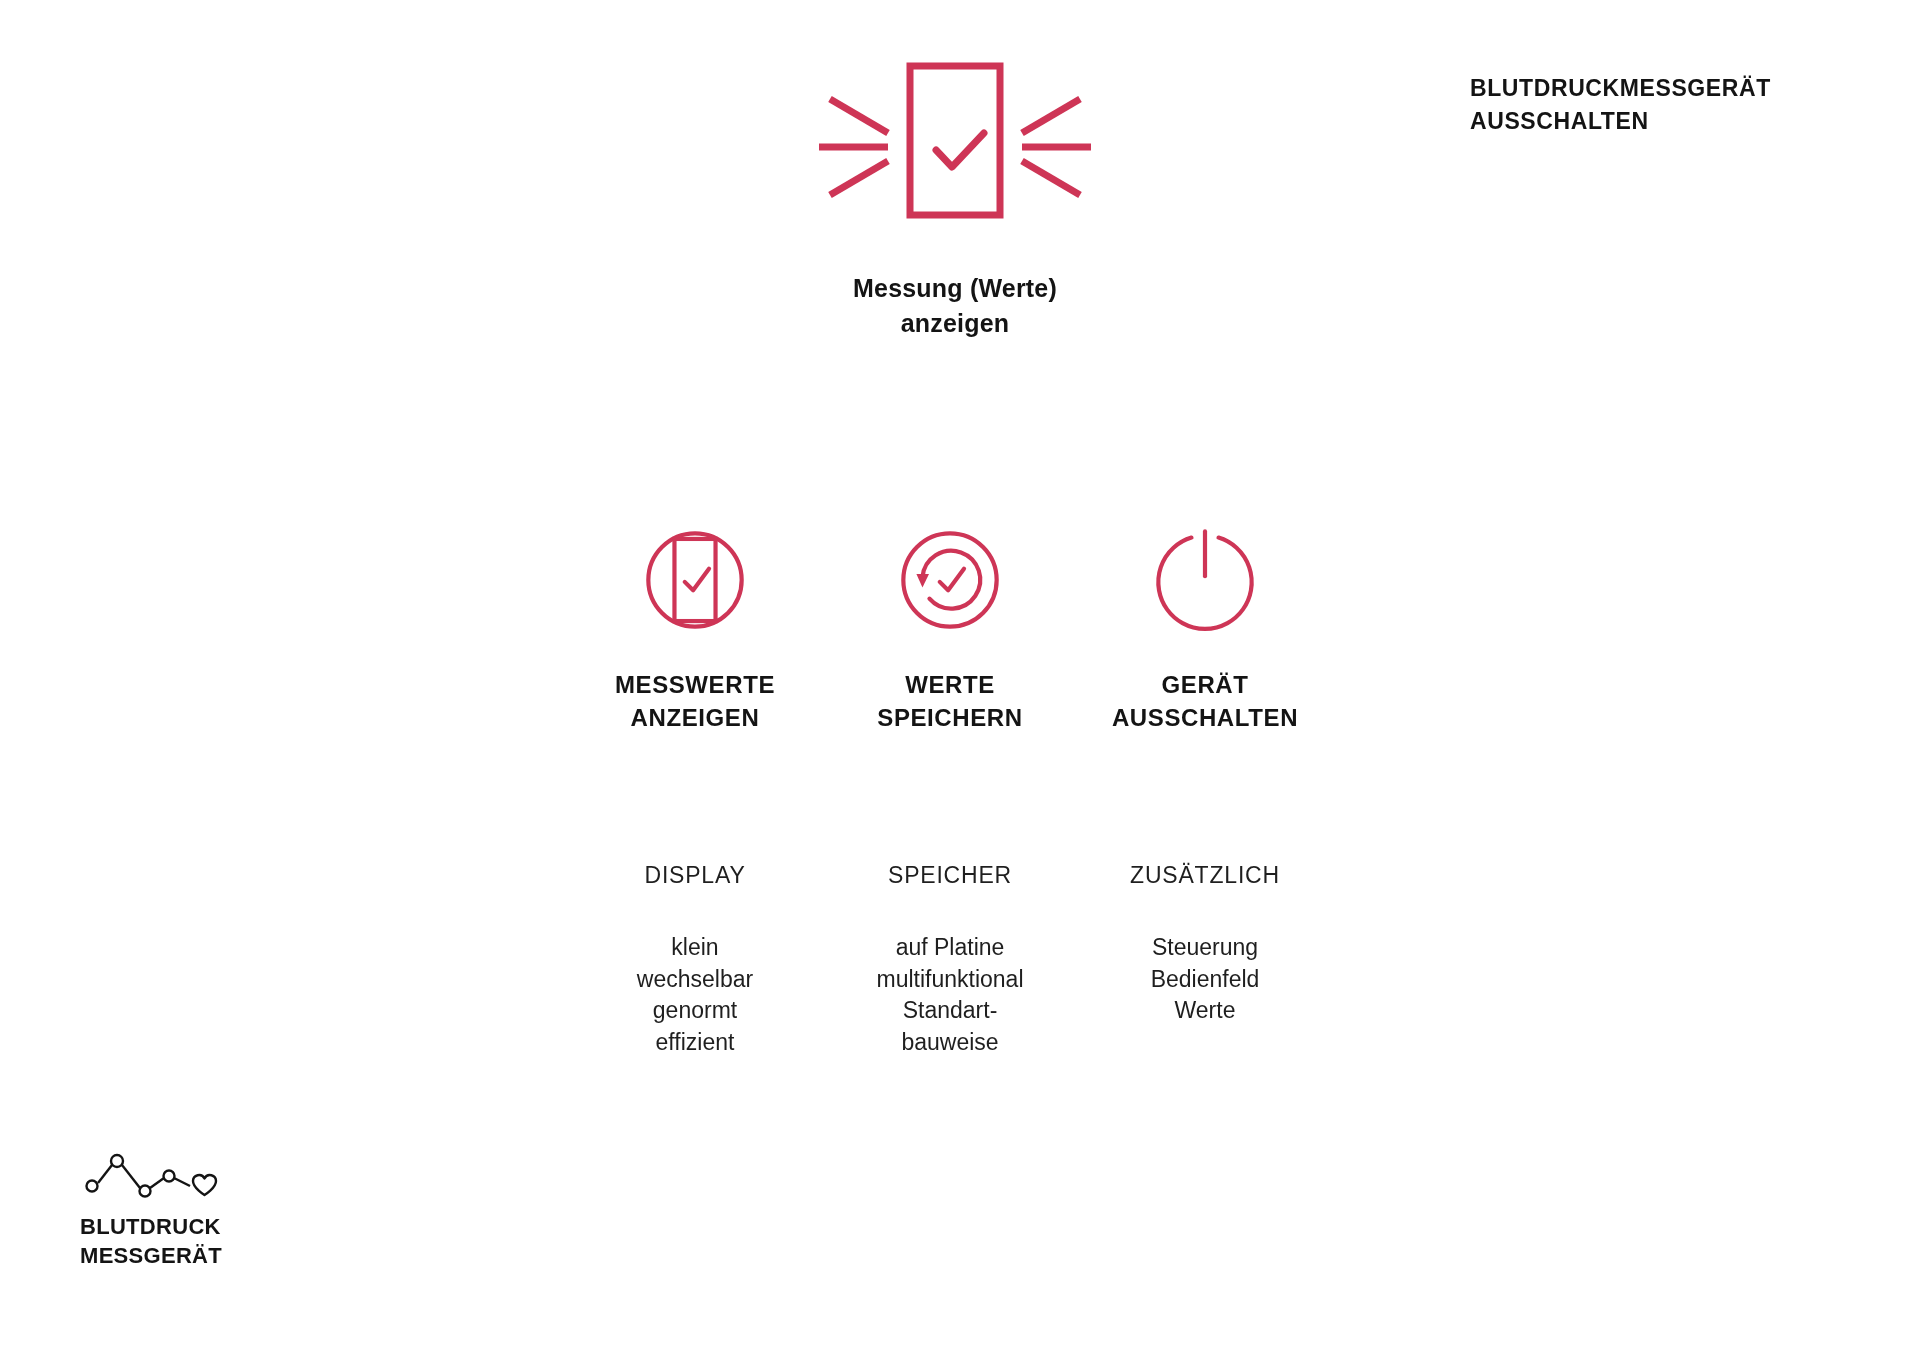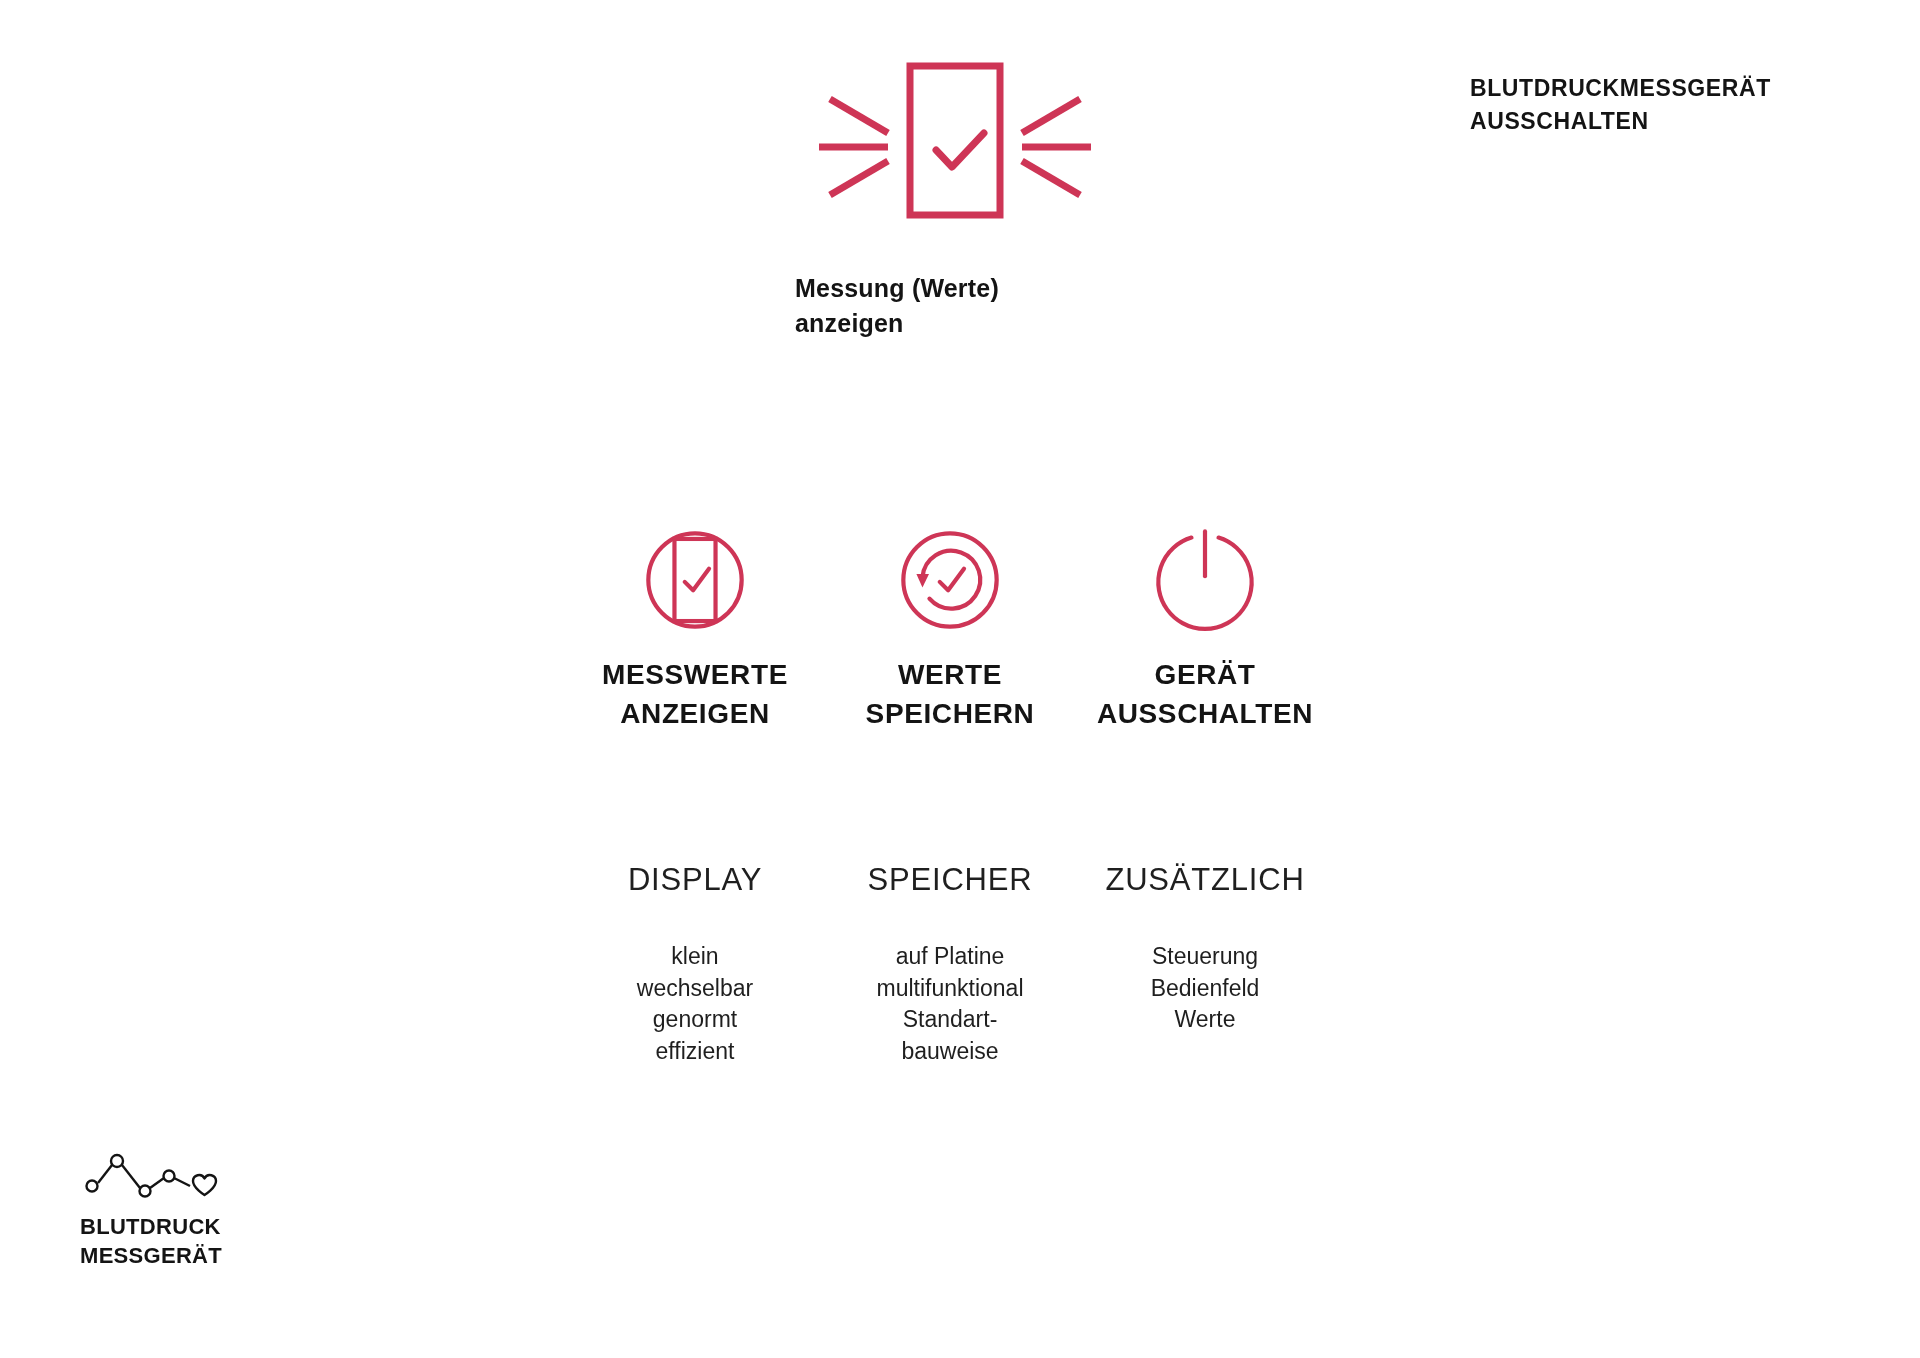--- a/index.html
+++ b/index.html
@@ -31,20 +31,21 @@
     color: #141414;
   }
   .page-title .line { display: block; }
 
   
   .hero {
     position: absolute;
     left: 795px;
     top: 60px;
     width: 320px;
+    text-align: center;
   }
   .hero-icon-wrap {
     width: 320px;
     height: 175px;
     margin: 0 auto;
   }
   .hero-caption {
     margin-top: 36px;
     font-size: 25px;
     font-weight: bold;
@@ -67,22 +68,22 @@
     width: 250px;
     text-align: center;
   }
   .card-icon {
     height: 120px;
     display: flex;
     align-items: center;
     justify-content: center;
   }
   .card-label {
-    margin-top: 16px;
-    font-size: 28px;
+    margin-top: 28px;
+    font-size: 24px;
     font-weight: bold;
     line-height: 1.38;
     letter-spacing: 0.6px;
     color: #141414;
   }
   .card-label .line { display: block; }
 
   
   .specs {
     position: absolute;
@@ -90,21 +91,21 @@
     top: 862px;
     width: 760px;
     display: flex;
     justify-content: space-between;
   }
   .spec-col {
     width: 250px;
     text-align: center;
   }
   .spec-head {
-    font-size: 31px;
+    font-size: 23px;
     font-weight: 400;
     letter-spacing: 0.8px;
     color: #1f1f1f;
   }
   .spec-items {
     margin-top: 43px;
     font-size: 23px;
     line-height: 1.38;
     color: #1f1f1f;
   }

